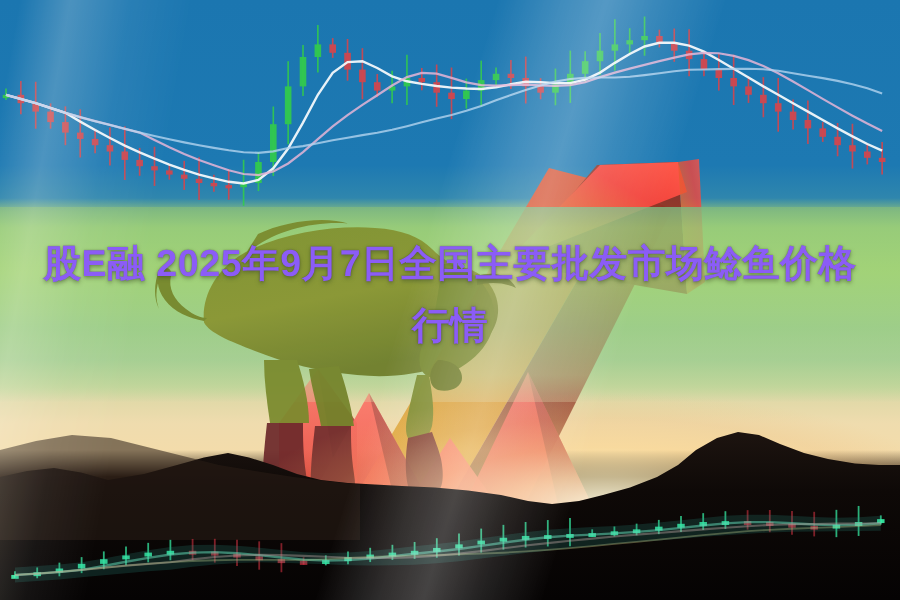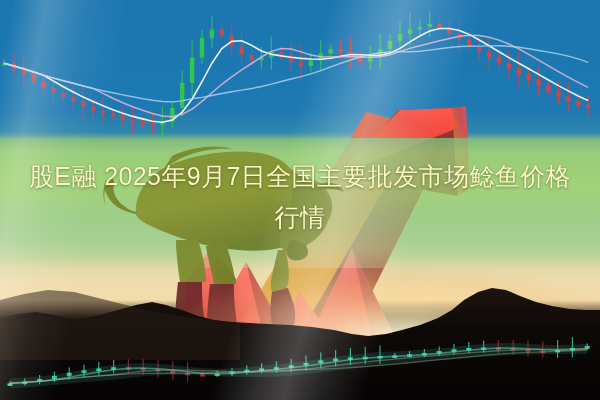--- a/index.html
+++ b/index.html
@@ -82,23 +82,23 @@
   }
 
   
   .title-wrap{
     position:absolute; left:0; top:156px; width:600px;
     padding:0 18px;
     text-align:center;
     z-index:40;
   }
   .title{
-    color:#fef9c3;
+    color:#8b5cf6;
     font-size:25px;
-    font-weight:normal;
+    font-weight:bold;
     line-height:41px;
     letter-spacing:.4px;
     text-shadow:0 1px 3px rgba(60,80,40,.55), 0 0 1px rgba(0,0,0,.35);
     white-space:normal;
   }
 
   svg{ display:block; }
 </style>
 </head>
 <body>

